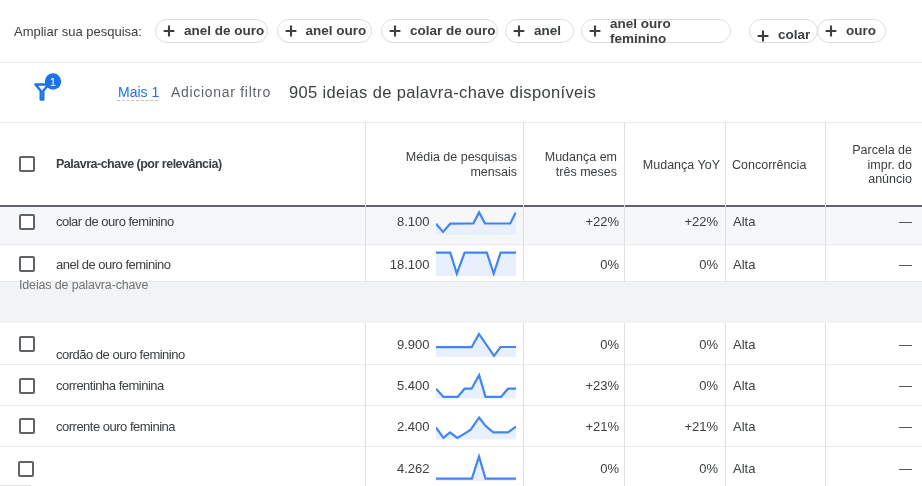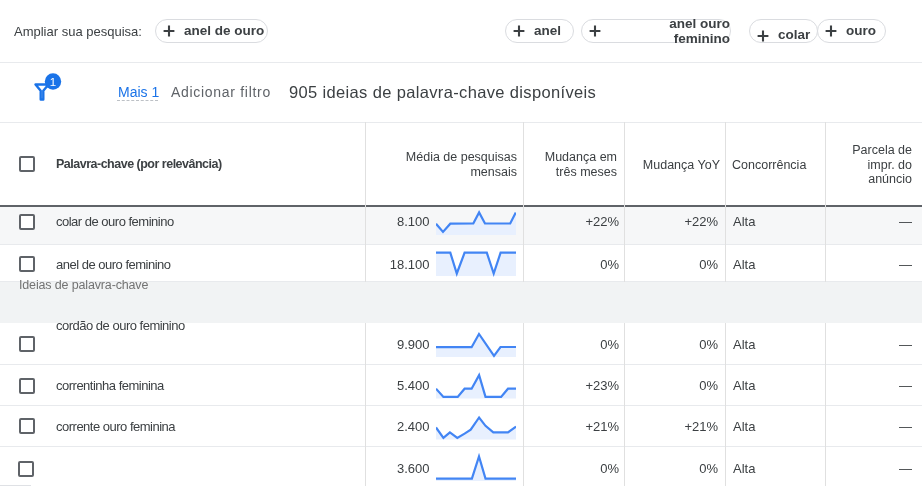--- a/index.html
+++ b/index.html
@@ -23,24 +23,30 @@
 </style>
 </head>
 <body>
 <div id="page">
 
   <div class="abs" style="left:14px; top:24px; font-size:13px; color:#3c4043;">Ampliar sua pesquisa:</div>
 
   <div class="chip" style="left:155px;  width:113px;"><svg class="plus" viewBox="0 0 12 12">
         <path d="M6 0.6v10.8M0.6 6h10.8" stroke="#3c4043" stroke-width="2.1"></path>
       </svg>anel de ouro</div>
+  <div class="chip" style="left:276.5px;  width:95.5px;"><svg class="plus" viewBox="0 0 12 12">
+        <path d="M6 0.6v10.8M0.6 6h10.8" stroke="#3c4043" stroke-width="2.1"></path>
+      </svg>anel ouro</div>
+  <div class="chip" style="left:381px;  width:117px;"><svg class="plus" viewBox="0 0 12 12">
+        <path d="M6 0.6v10.8M0.6 6h10.8" stroke="#3c4043" stroke-width="2.1"></path>
+      </svg>colar de ouro</div>
   <div class="chip" style="left:505px;  width:68.5px;"><svg class="plus" viewBox="0 0 12 12">
         <path d="M6 0.6v10.8M0.6 6h10.8" stroke="#3c4043" stroke-width="2.1"></path>
       </svg>anel</div>
-  <div class="chip" style="left:581px;  width:150px;text-align:right;"><svg class="plus" viewBox="0 0 12 12">
+  <div class="chip" style="left:581px;  width:150px;"><svg class="plus" viewBox="0 0 12 12">
         <path d="M6 0.6v10.8M0.6 6h10.8" stroke="#3c4043" stroke-width="2.1"></path>
       </svg>anel ouro feminino</div>
   <div class="chip" style="left:749px;  width:69px;align-items:flex-end;"><svg class="plus" viewBox="0 0 12 12">
         <path d="M6 0.6v10.8M0.6 6h10.8" stroke="#3c4043" stroke-width="2.1"></path>
       </svg>colar</div>
   <div class="chip" style="left:817px;  width:69px;"><svg class="plus" viewBox="0 0 12 12">
         <path d="M6 0.6v10.8M0.6 6h10.8" stroke="#3c4043" stroke-width="2.1"></path>
       </svg>ouro</div>
 
   <div class="hline" style="top:62px;"></div>
@@ -107,21 +113,21 @@
     <polyline points="0,8.7 14.3,8.7 20.8,29.5 28.6,8.7 50.8,8.7 57.7,29.5 64.6,8.7 80,8.7" fill="none" stroke="#4285f4" stroke-width="2.2"></polyline>
   </svg>
   <div class="pct3" style="top:257.3px;">0%</div>
   <div class="pct4" style="top:257.3px;">0%</div>
   <div class="alta" style="top:257.3px;">Alta</div>
   <div class="dash" style="top:257.3px;">—</div>
 
   <div class="abs" style="left:19px; top:278px; font-size:12.5px; letter-spacing:-0.15px; color:#737373;">Ideias de palavra-chave</div>
 
   <div class="cb" style="top:336.3px;"></div>
-  <div class="kw" style="top:318px;">cordão de ouro feminino</div>
+  <div class="kw" style="top:347px;">cordão de ouro feminino</div>
   <div class="num" style="top:337.3px;">9.900</div>
   <svg class="abs" style="left:436px; top:323px;" width="80" height="38" viewBox="0 0 80 38">
     <polygon points="0,24.2 35.6,24.2 43,11 58,32.8 64.5,24 80,24 80,34.1 0,34.1" fill="#e8f0fe"></polygon>
     <polyline points="0,24.2 35.6,24.2 43,11 58,32.8 64.5,24 80,24" fill="none" stroke="#4285f4" stroke-width="2.2"></polyline>
   </svg>
   <div class="pct3" style="top:337.3px;">0%</div>
   <div class="pct4" style="top:337.3px;">0%</div>
   <div class="alta" style="top:337.3px;">Alta</div>
   <div class="dash" style="top:337.3px;">—</div>
 
@@ -143,21 +149,21 @@
   <svg class="abs" style="left:436px; top:404.5px;" width="80" height="38" viewBox="0 0 80 38">
     <polygon points="0,22.5 7.4,32.9 13.9,27.3 21.3,32.9 28.6,28.6 34.7,24.7 43.1,12.5 49.5,20.8 57.3,27.3 72,27.3 80,21.6 80,34.6 0,34.6" fill="#e8f0fe"></polygon>
     <polyline points="0,22.5 7.4,32.9 13.9,27.3 21.3,32.9 28.6,28.6 34.7,24.7 43.1,12.5 49.5,20.8 57.3,27.3 72,27.3 80,21.6" fill="none" stroke="#4285f4" stroke-width="2.2"></polyline>
   </svg>
   <div class="pct3" style="top:419.4px;">+21%</div>
   <div class="pct4" style="top:419.4px;">+21%</div>
   <div class="alta" style="top:419.4px;">Alta</div>
   <div class="dash" style="top:419.4px;">—</div>
 
   <div class="cb" style="top:461px; left:17.5px;"></div>
-  <div class="num" style="top:460.8px;">3.600</div>
+  <div class="num" style="top:460.8px;">4.262</div>
   <svg class="abs" style="left:436px; top:446px;" width="80" height="40" viewBox="0 0 80 40">
     <polygon points="0,32.6 35.9,32.6 43,10.4 49.5,32.6 80,32.6 80,35 0,35" fill="#e8f0fe"></polygon>
     <polyline points="0,32.6 35.9,32.6 43,10.4 49.5,32.6 80,32.6" fill="none" stroke="#4285f4" stroke-width="2.2"></polyline>
   </svg>
   <div class="pct3" style="top:460.8px;">0%</div>
   <div class="pct4" style="top:460.8px;">0%</div>
   <div class="alta" style="top:460.8px;">Alta</div>
   <div class="dash" style="top:460.8px;">—</div>
 
   <div class="abs" style="left:0; top:484.5px; width:31px; height:2px; background:#dfe1e5;"></div>

